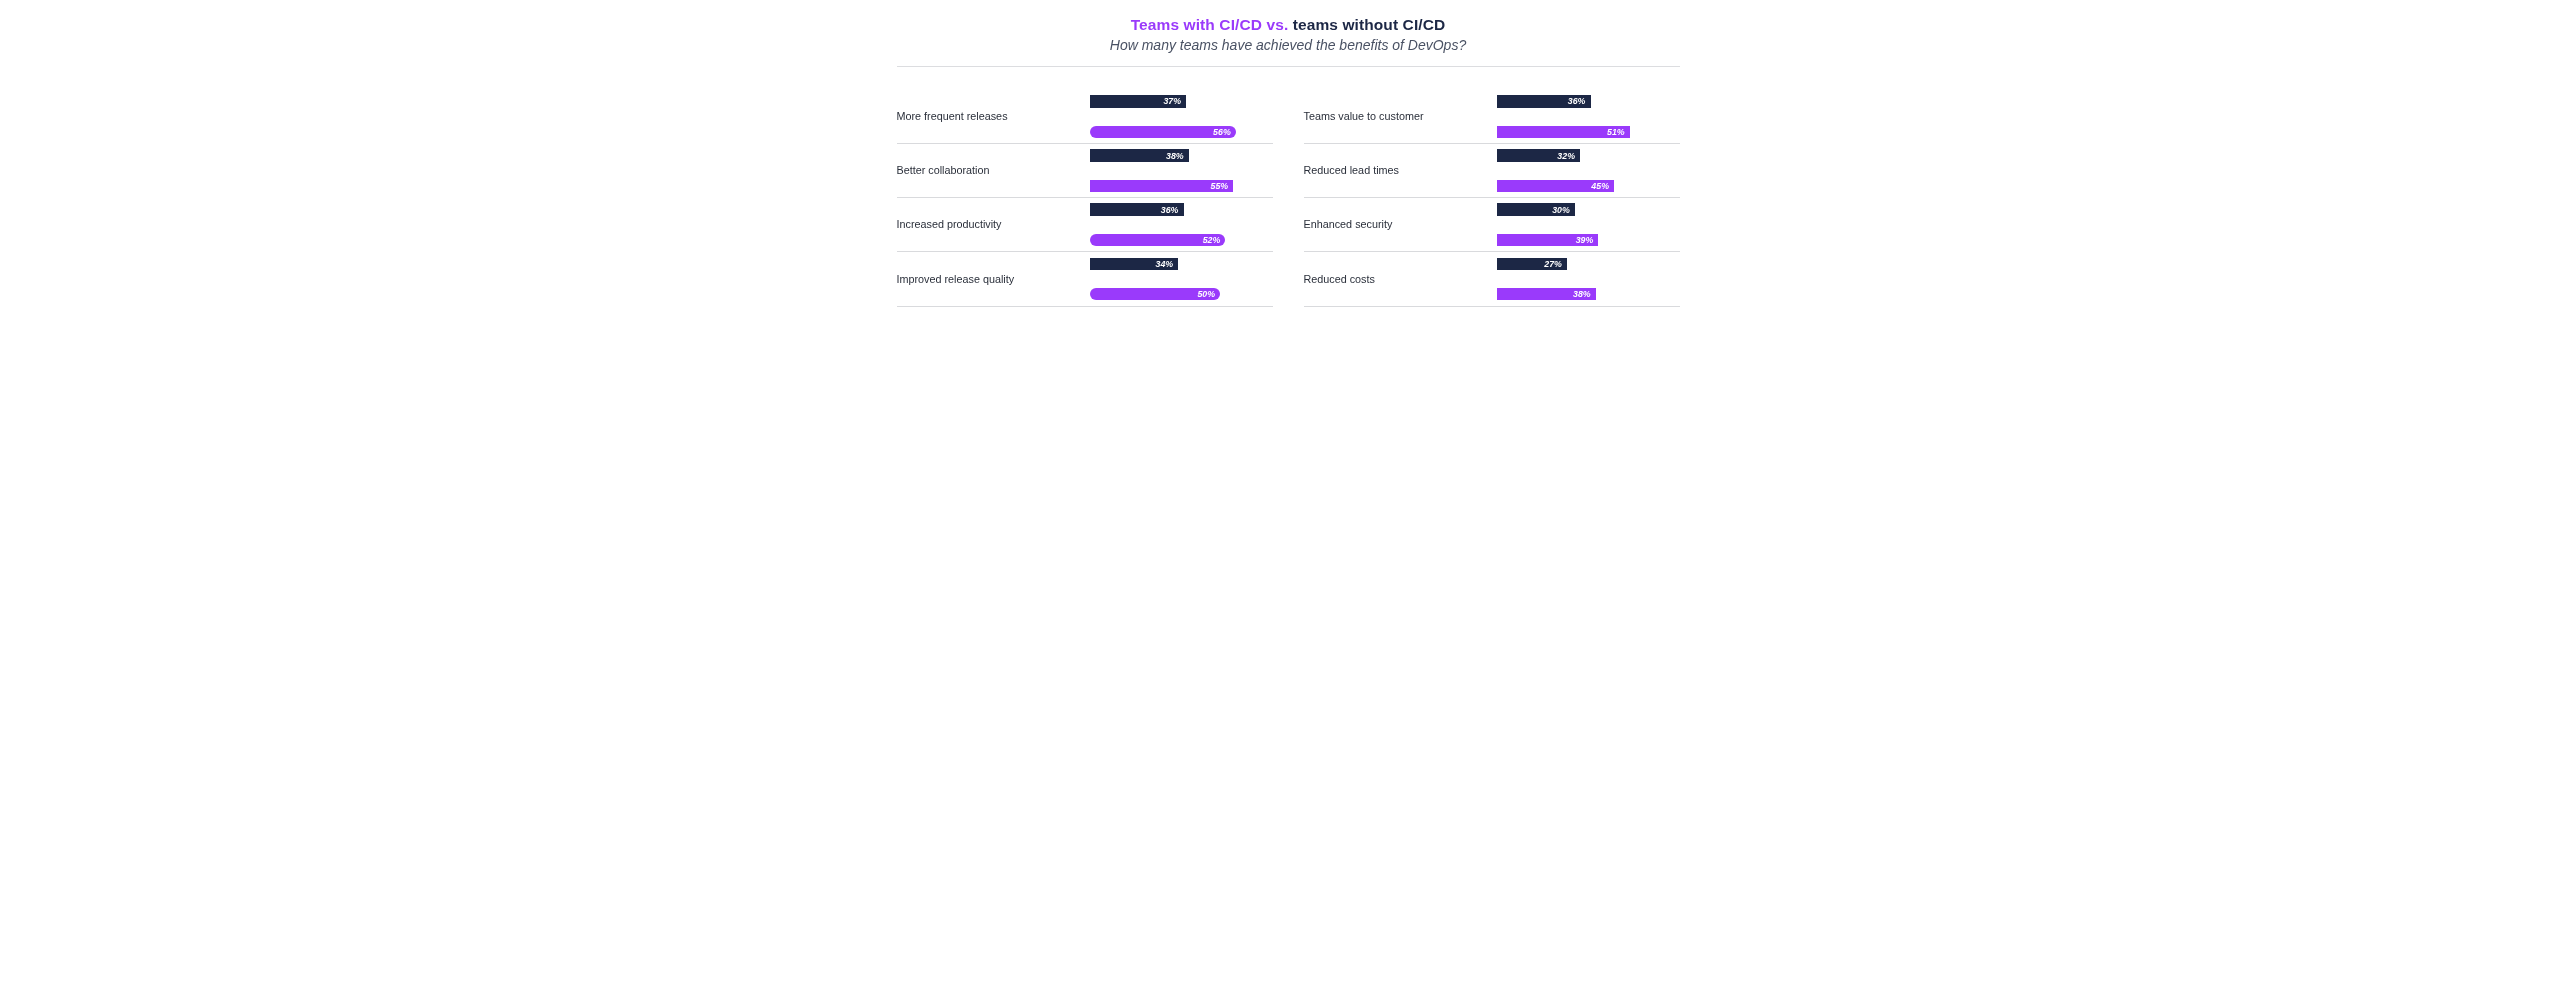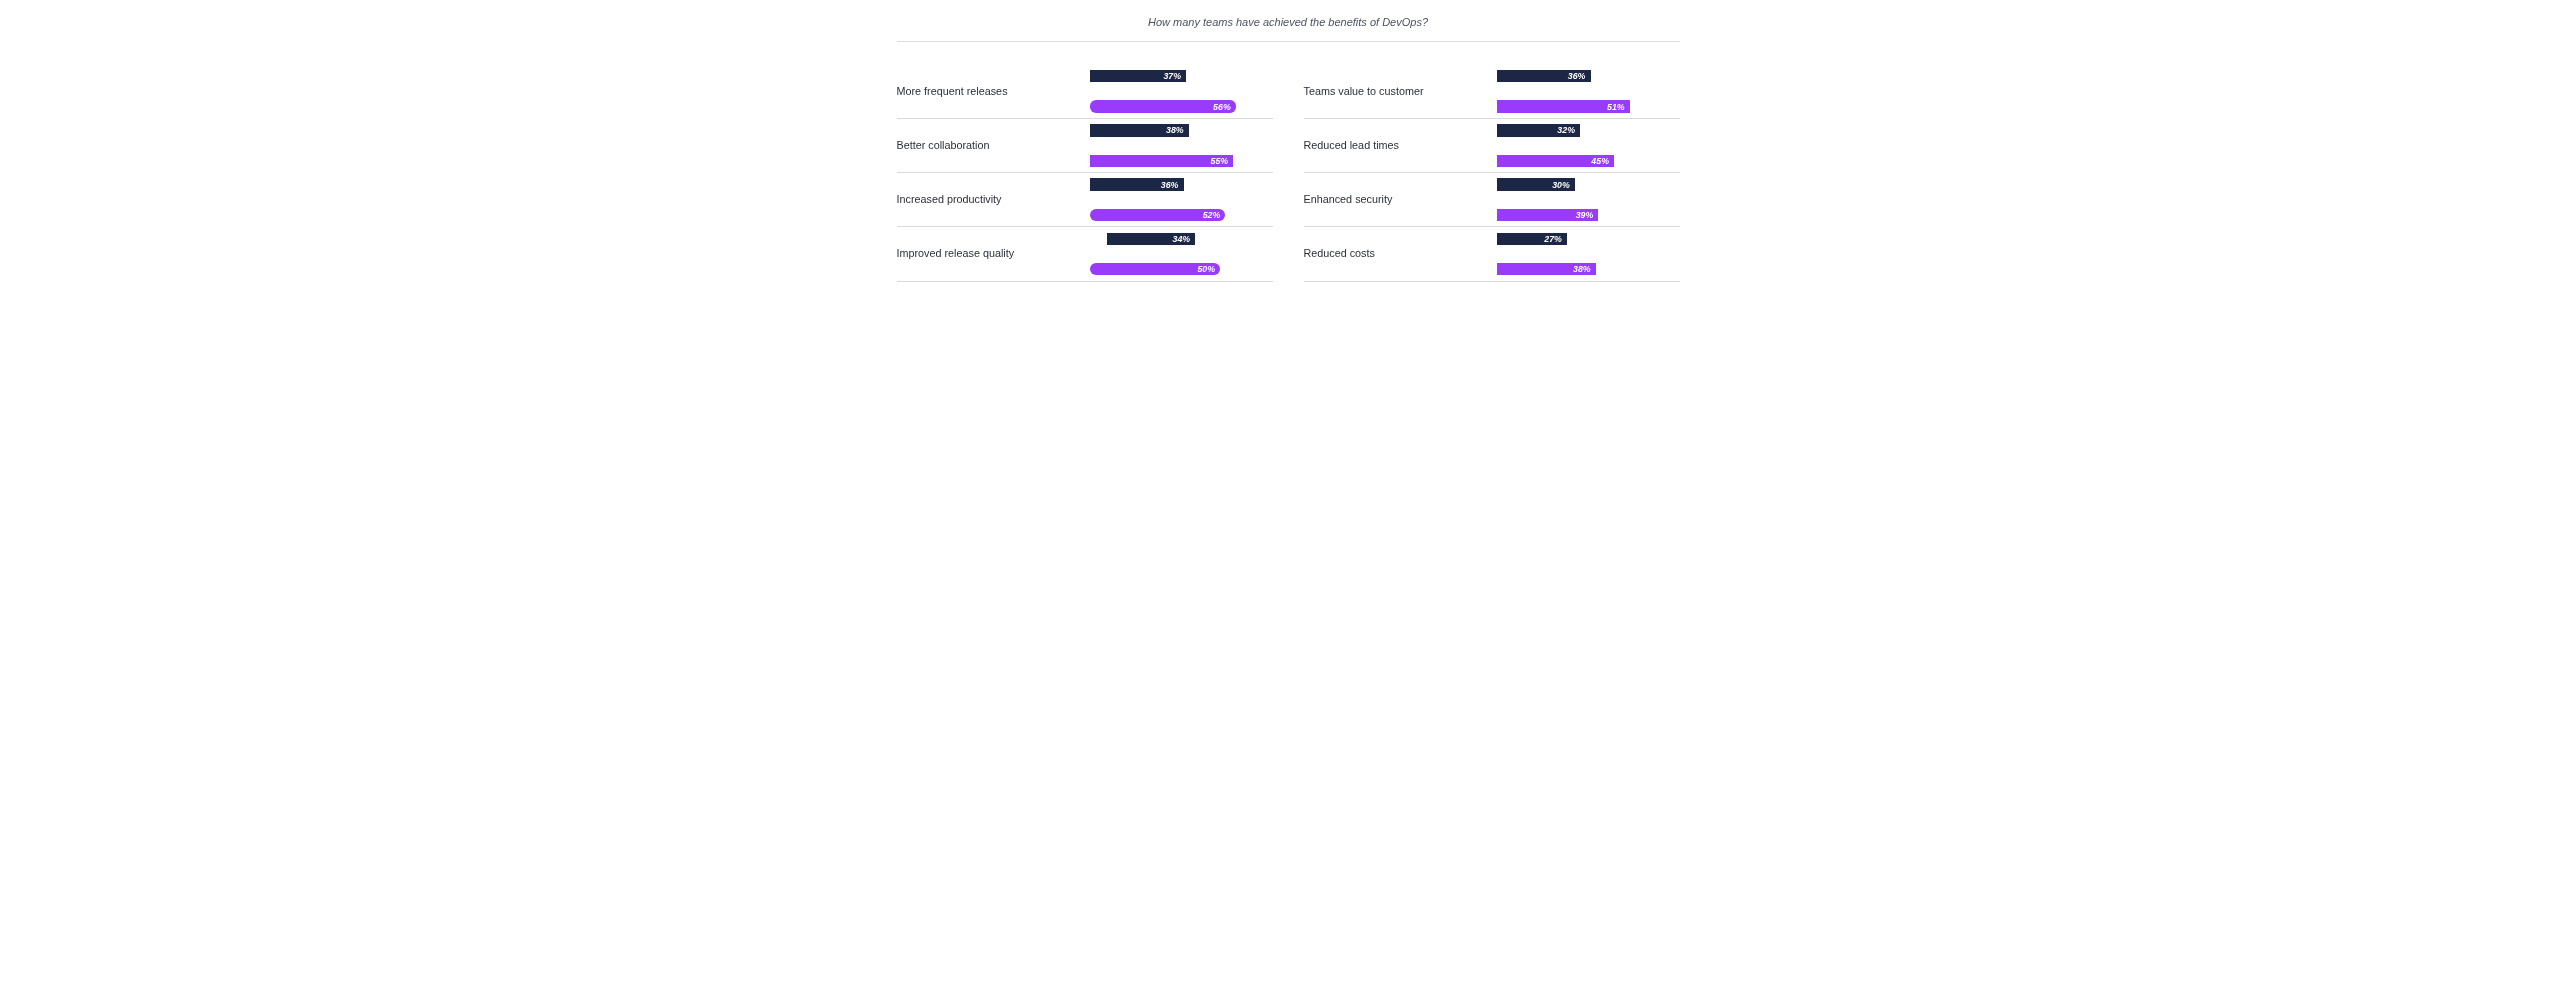--- a/index.html
+++ b/index.html
@@ -22,21 +22,21 @@
   .title {
     font-size: 15.5px;
     font-weight: 700;
     letter-spacing: 0.1px;
   }
   .title .accent { color: var(--accent); }
   .title .dark   { color: var(--dark); }
   .subtitle {
     text-align: center;
     font-style: italic;
-    font-size: 11px;
+    font-size: 14px;
     color: #4a5264;
     margin-bottom: 13.4px;
   }
   hr.title-rule {
     border: none;
     border-top: 0.5px solid #dcdde0;
     margin: 0 0 23px 0;
   }
 
   .columns {
@@ -81,20 +81,25 @@
     font-style: italic;
     font-size: 8.8px;
   }
   .bar.without { background: var(--dark); }
   .bar.with    { background: var(--accent); }
 </style>
 </head>
 <body>
 
 <div class="page">
+  <div class="title-wrap">
+    <span class="title">
+      <span class="accent">Teams with CI/CD vs. </span><span class="dark">teams without CI/CD</span>
+    </span>
+  </div>
   <div class="subtitle">How many teams have achieved the benefits of DevOps?</div>
   <hr class="title-rule">
   <div class="columns" id="columns">
       <div class="col">
         <div class="row">
           <div class="row-label">More frequent releases</div>
           <div class="bars">
             <div class="bar without" style="width: 52.86%;">
               <span>37%</span>
             </div>
@@ -121,21 +126,21 @@
               <span>36%</span>
             </div>
             <div class="bar with" style="width: 74.29%; border-radius: 6px;">
               <span>52%</span>
             </div>
           </div>
         </div>
         <div class="row">
           <div class="row-label">Improved release quality</div>
           <div class="bars">
-            <div class="bar without" style="width: 48.57%; margin-left: 17px;">
+            <div class="bar without" style="width: 48.57%;">
               <span>34%</span>
             </div>
             <div class="bar with" style="width: 71.43%; border-radius: 6px;">
               <span>50%</span>
             </div>
           </div>
         </div>
       </div>
       <div class="col">
         <div class="row">

